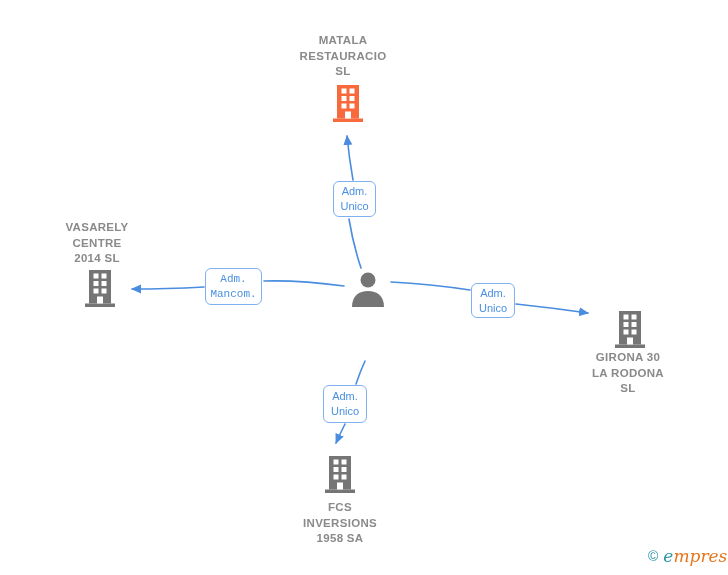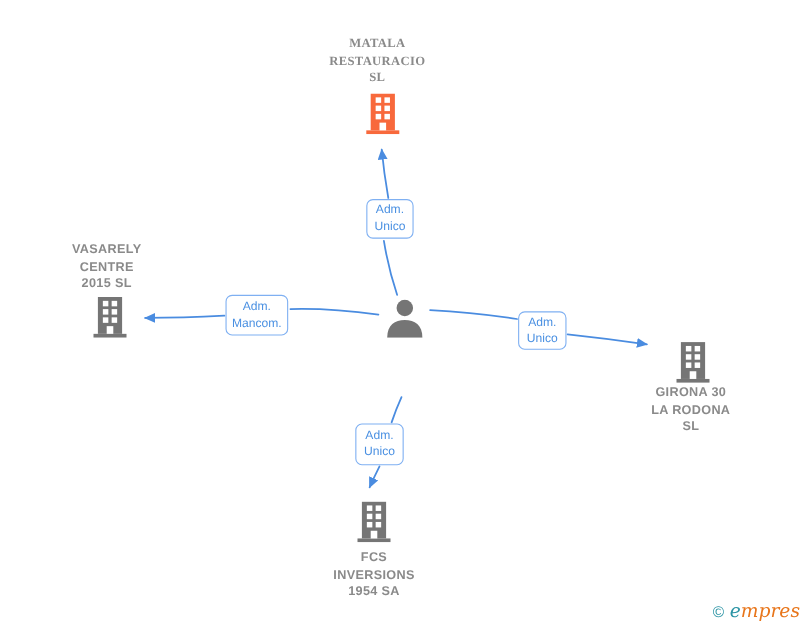--- a/index.html
+++ b/index.html
@@ -45,36 +45,36 @@
     font-size: 11px;
     line-height: 15px;
     display: flex;
     align-items: center;
     justify-content: center;
     text-align: center;
     padding: 2px 3px;
     cursor: pointer;
   }
   .edge-label-top    { left: 333px; top: 181px; width: 43px; height: 36px; }
-  .edge-label-left   { left: 205px; top: 268px; width: 57px; height: 37px; }
+  .edge-label-left   { left: 205px; top: 268px; width: 57px; height: 37px; font-family: Liberation Mono, monospace; }
   .edge-label-right  { left: 471px; top: 283px; width: 44px; height: 35px; }
   .edge-label-bottom { left: 323px; top: 385px; width: 44px; height: 38px; }
 
   .building-gray   { fill: #757575; }
   .building-orange { fill: #f8693c; }
   .person-fill     { fill: #757575; }
   .win             { fill: #ffffff; }
 
   .icon-top    { left: 332px; top: 85px;  }
   .icon-left   { left: 84px;  top: 270px; }
   .icon-right  { left: 614px; top: 311px; }
   .icon-bottom { left: 324px; top: 456px; }
   .icon-person { left: 350px; top: 272px; }
 
-  .label-top    { left: 295px; top: 33px;  width: 96px; font-family: Liberation Serif, serif; }
+  .label-top    { left: 295px; top: 33px;  width: 96px; }
   .label-left   { left: 61px;  top: 220px; width: 72px; }
   .label-right  { left: 589px; top: 350px; width: 78px; }
   .label-bottom { left: 298px; top: 500px; width: 84px; }
   .label-person { left: 333px; top: 313px; width: 64px; }
 
   .node { cursor: pointer; }
 
   .watermark {
     position: absolute;
     left: 648px;
@@ -125,21 +125,21 @@
     <rect class="building-orange" x="5" y="0" width="22" height="33.5"></rect>
     <rect class="win" x="9.5" y="3.5" width="5" height="5"></rect>
     <rect class="win" x="17.5" y="3.5" width="5" height="5"></rect>
     <rect class="win" x="9.5" y="11" width="5" height="5"></rect>
     <rect class="win" x="17.5" y="11" width="5" height="5"></rect>
     <rect class="win" x="9.5" y="18.5" width="5" height="5"></rect>
     <rect class="win" x="17.5" y="18.5" width="5" height="5"></rect>
     <rect class="win" x="13" y="26.5" width="6" height="7"></rect>
   </svg>
 
-  <div class="node-label label-left node">VASARELY CENTRE 2015 SL</div>
+  <div class="node-label label-left node">VASARELY CENTRE 2014 SL</div>
   <svg class="node-icon icon-left node" width="32" height="37" viewBox="0 0 32 37" xmlns="http://www.w3.org/2000/svg">
     <rect class="building-gray" x="1" y="33.5" width="30" height="3.5"></rect>
     <rect class="building-gray" x="5" y="0" width="22" height="33.5"></rect>
     <rect class="win" x="9.5" y="3.5" width="5" height="5"></rect>
     <rect class="win" x="17.5" y="3.5" width="5" height="5"></rect>
     <rect class="win" x="9.5" y="11" width="5" height="5"></rect>
     <rect class="win" x="17.5" y="11" width="5" height="5"></rect>
     <rect class="win" x="9.5" y="18.5" width="5" height="5"></rect>
     <rect class="win" x="17.5" y="18.5" width="5" height="5"></rect>
     <rect class="win" x="13" y="26.5" width="6" height="7"></rect>
@@ -162,21 +162,21 @@
     <rect class="building-gray" x="1" y="33.5" width="30" height="3.5"></rect>
     <rect class="building-gray" x="5" y="0" width="22" height="33.5"></rect>
     <rect class="win" x="9.5" y="3.5" width="5" height="5"></rect>
     <rect class="win" x="17.5" y="3.5" width="5" height="5"></rect>
     <rect class="win" x="9.5" y="11" width="5" height="5"></rect>
     <rect class="win" x="17.5" y="11" width="5" height="5"></rect>
     <rect class="win" x="9.5" y="18.5" width="5" height="5"></rect>
     <rect class="win" x="17.5" y="18.5" width="5" height="5"></rect>
     <rect class="win" x="13" y="26.5" width="6" height="7"></rect>
   </svg>
-  <div class="node-label label-bottom node">FCS INVERSIONS 1954 SA</div>
+  <div class="node-label label-bottom node">FCS INVERSIONS 1958 SA</div>
 
   <svg class="node-icon icon-person node" width="36" height="35" viewBox="0 0 36 35" xmlns="http://www.w3.org/2000/svg">
     <circle class="person-fill" cx="18" cy="8" r="7.5"></circle>
     <path class="person-fill" d="M2,35 C2,23.5 9,19 18,19 C27,19 34,23.5 34,35 Z"></path>
   </svg>
 
   <div class="edge-label edge-label-top">Adm. Unico</div>
   <div class="edge-label edge-label-left">Adm. Mancom.</div>
   <div class="edge-label edge-label-right">Adm. Unico</div>
   <div class="edge-label edge-label-bottom">Adm. Unico</div>

